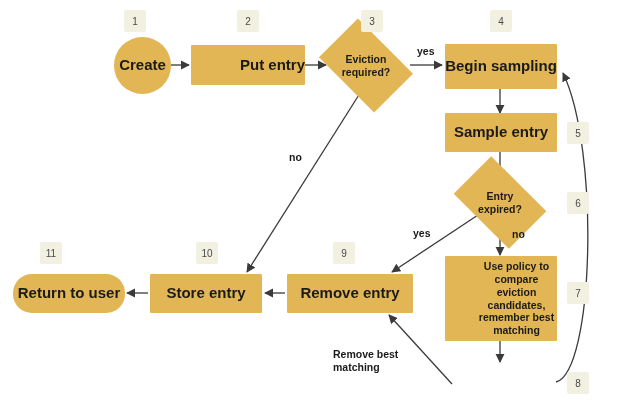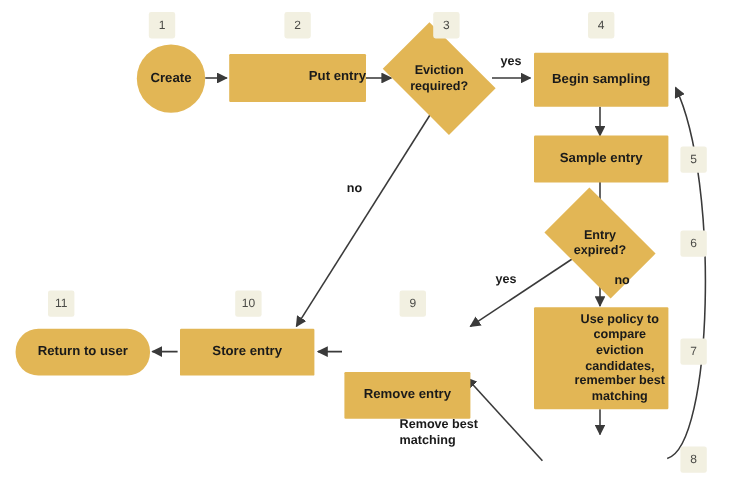--- a/index.html
+++ b/index.html
@@ -26,21 +26,21 @@
     pointer-events: none;
   }
   .node {
     position: absolute;
     background: #e2b655;
     display: flex;
     align-items: center;
     justify-content: center;
     text-align: center;
     color: #1a1a1a;
-    font-size: 11px;
+    font-size: 15px;
     font-weight: bold;
     line-height: 1.22;
     box-sizing: border-box;
     z-index: 3;
   }
   .node.rect { border-radius: 1px; }
   .node.stadium { border-radius: 19px; }
   .node.circle { border-radius: 50%; }
   .node.diamond {
     background: transparent;
@@ -161,21 +161,21 @@
     <span class="label" style="white-space:pre-line;">Use policy to
 compare eviction
 candidates,
 remember best
 matching</span>
   </div>
   <div class="badge" style="left:567px; top:282px;">7</div>
 
   <div class="badge" style="left:567px; top:372px;">8</div>
 
-  <div class="node rect" style="left:287px; top:274px; width:105px; height:39px;margin-top:36px;">
+  <div class="node rect" style="left:287px; top:274px; width:126px; height:39px;">
     <span class="label">Remove entry</span>
   </div>
   <div class="badge" style="left:333px; top:242px;">9</div>
 
   <div class="node rect" style="left:150px; top:274px; width:112px; height:39px;">
     <span class="label">Store entry</span>
   </div>
   <div class="badge" style="left:196px; top:242px;">10</div>
 
   <div class="node stadium" style="left:13px; top:274px; width:112px; height:39px;">

